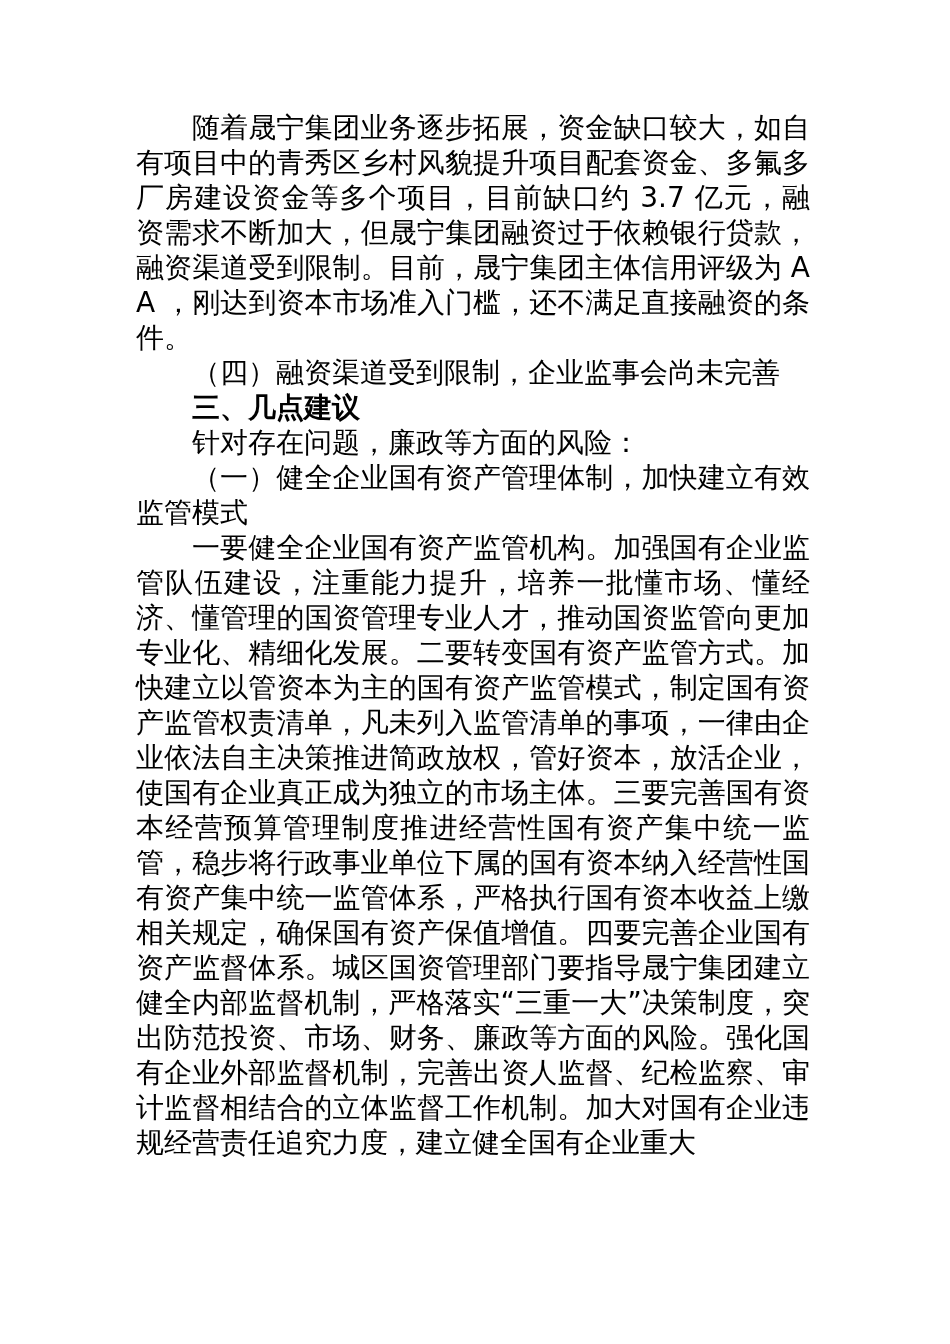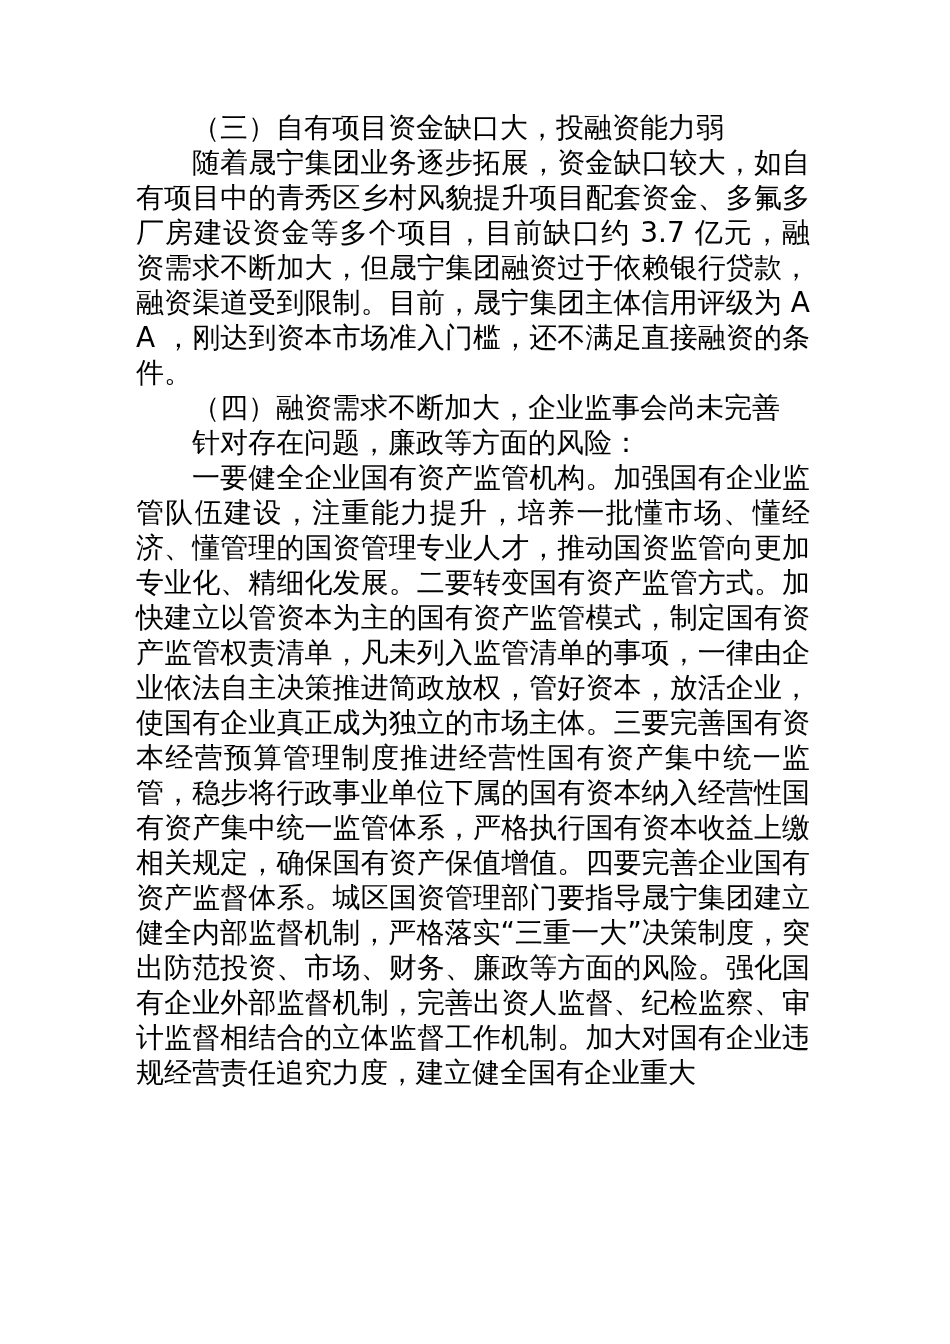--- a/index.html
+++ b/index.html
@@ -32,18 +32,19 @@
     font-weight: bold;
   }
   .doc-block.h2 {
     font-weight: normal;
   }
 </style>
 </head>
 <body>
 
 <div class="doc-page">
-  <p class="doc-block h2">（三）自有项目资金缺口大，投融资能力弱</p>
   <p class="doc-block">随着晟宁集团业务逐步拓展，资金缺口较大，如自有项目中的青秀区乡村风貌提升项目配套资金、多氟多厂房建设资金等多个项目，目前缺口约 3.7 亿元，融资需求不断加大，但晟宁集团融资过于依赖银行贷款，融资渠道受到限制。目前，晟宁集团主体信用评级为 AA ，刚达到资本市场准入门槛，还不满足直接融资的条件。</p>
-  <p class="doc-block h2">（四）融资需求不断加大，企业监事会尚未完善</p>
+  <p class="doc-block h2">（四）融资渠道受到限制，企业监事会尚未完善</p>
+  <p class="doc-block h1">三、几点建议</p>
   <p class="doc-block">针对存在问题，廉政等方面的风险：</p>
+  <p class="doc-block h2">（一）健全企业国有资产管理体制，加快建立有效监管模式</p>
   <p class="doc-block">一要健全企业国有资产监管机构。加强国有企业监管队伍建设，注重能力提升，培养一批懂市场、懂经济、懂管理的国资管理专业人才，推动国资监管向更加专业化、精细化发展。二要转变国有资产监管方式。加快建立以管资本为主的国有资产监管模式，制定国有资产监管权责清单，凡未列入监管清单的事项，一律由企业依法自主决策推进简政放权，管好资本，放活企业，使国有企业真正成为独立的市场主体。三要完善国有资本经营预算管理制度推进经营性国有资产集中统一监管，稳步将行政事业单位下属的国有资本纳入经营性国有资产集中统一监管体系，严格执行国有资本收益上缴相关规定，确保国有资产保值增值。四要完善企业国有资产监督体系。城区国资管理部门要指导晟宁集团建立健全内部监督机制，严格落实“三重一大”决策制度，突出防范投资、市场、财务、廉政等方面的风险。强化国有企业外部监督机制，完善出资人监督、纪检监察、审计监督相结合的立体监督工作机制。加大对国有企业违规经营责任追究力度，建立健全国有企业重大</p>
 </div>
 
 </body></html>

